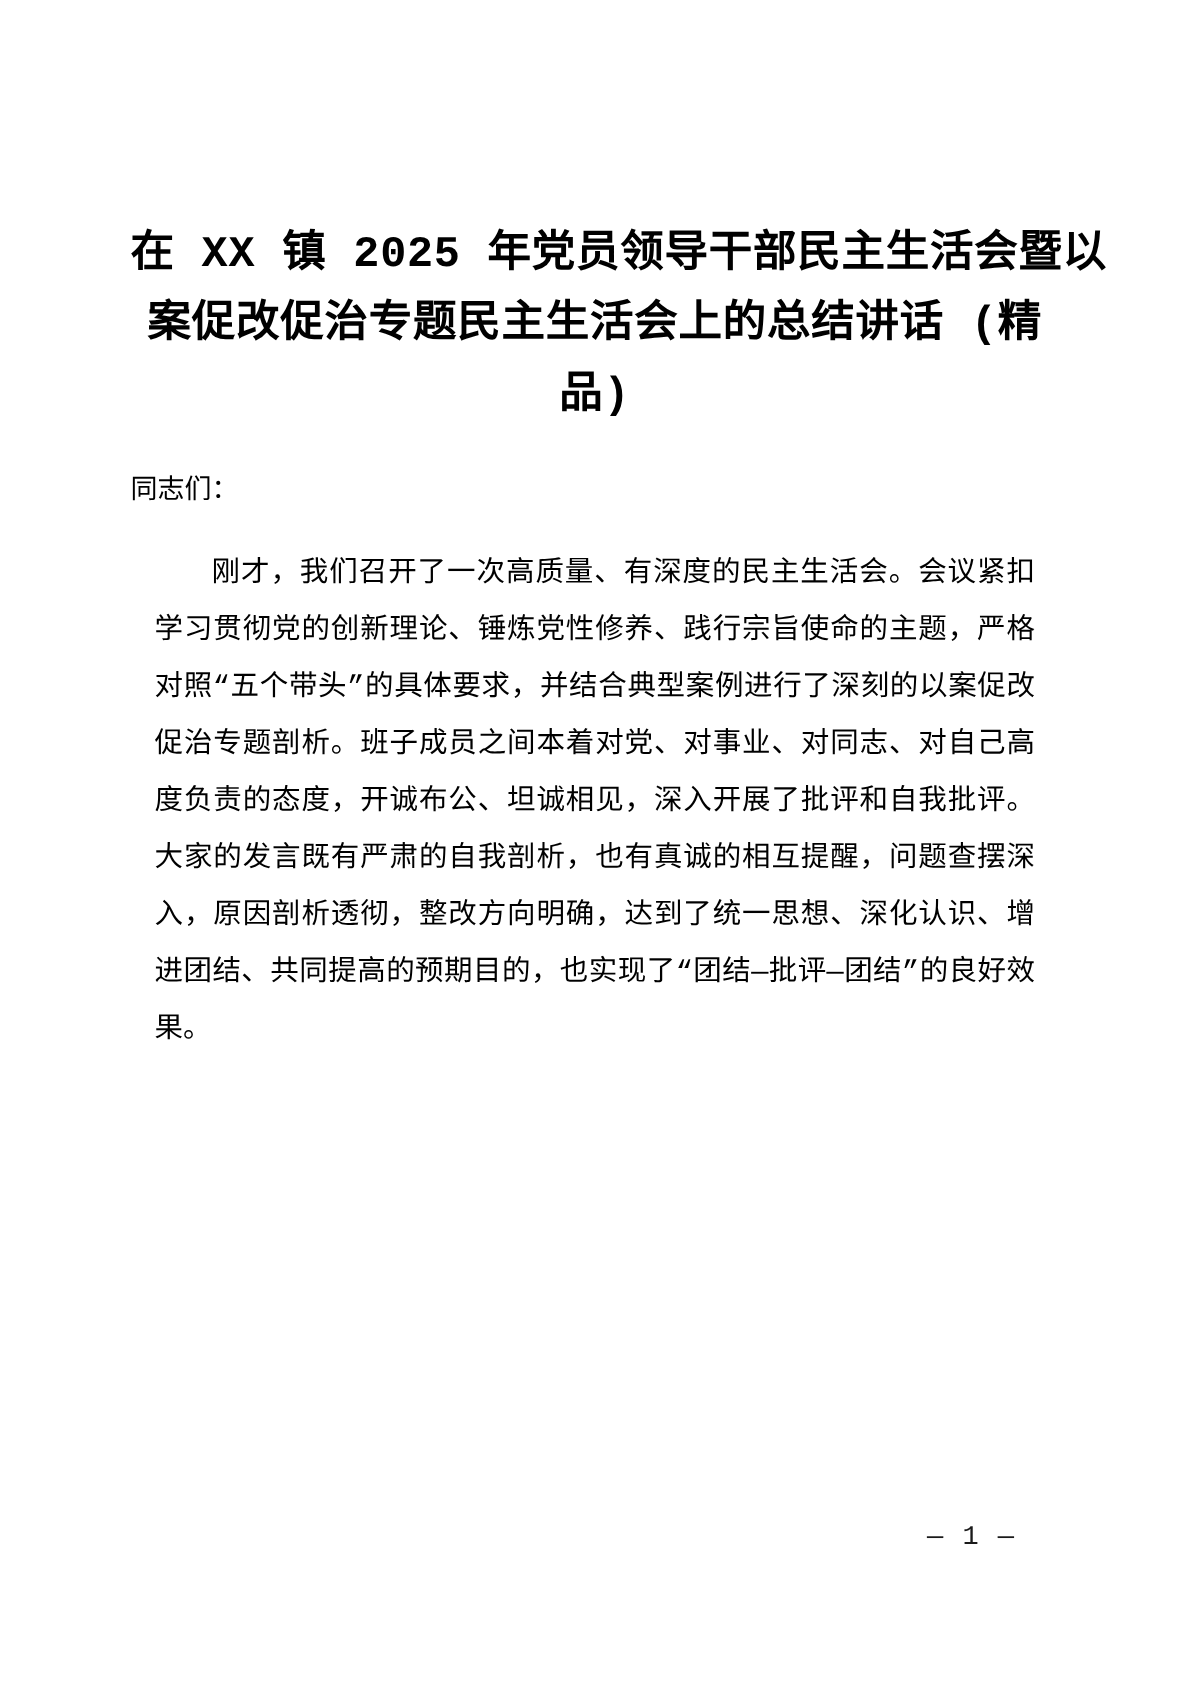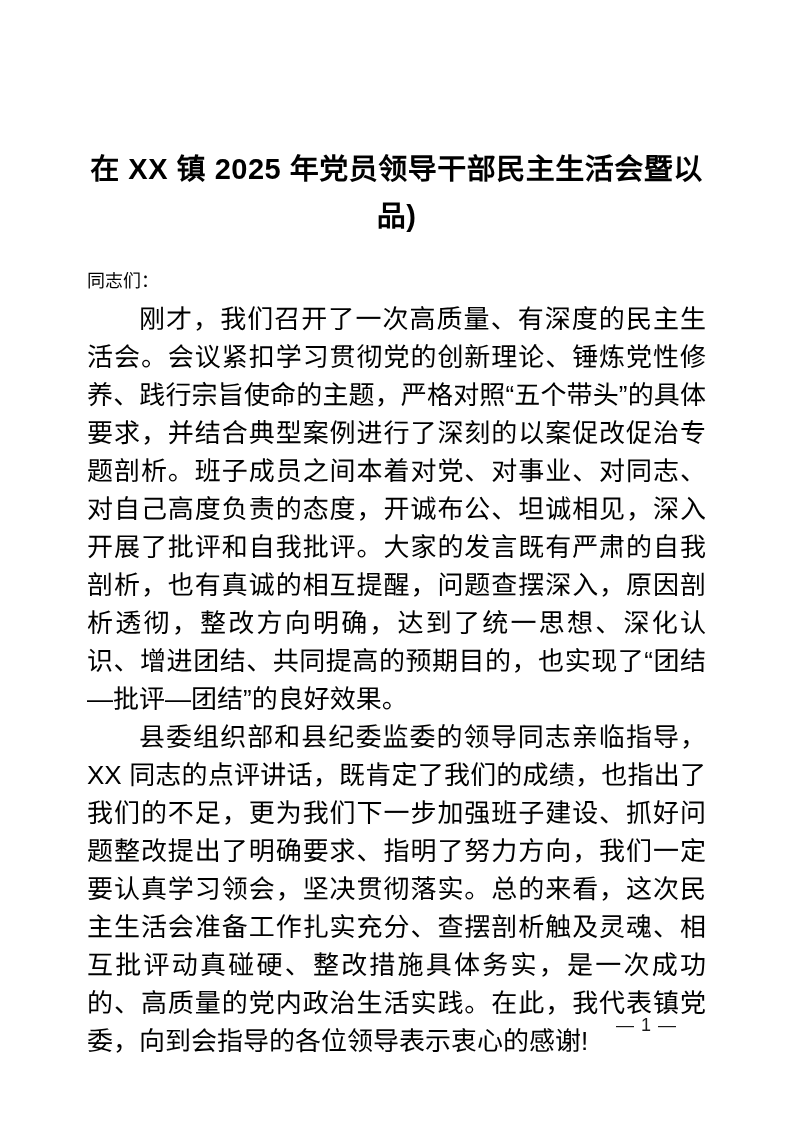--- a/index.html
+++ b/index.html
@@ -6,21 +6,21 @@
     margin: 0;
     padding: 0;
     background: #ffffff;
   }
   .page {
     position: relative;
     width: 793px;
     height: 1122px;
     background: #ffffff;
     color: #000000;
-    font-family: Liberation Sans, sans-serif;
+    font-family: Liberation Mono, monospace;
     overflow: hidden;
   }
   .content {
     position: absolute;
     left: 87px;
     top: 0;
     width: 619px;
     padding-top: 146px;
     box-sizing: content-box;
   }
@@ -35,22 +35,22 @@
   .title-line {
     white-space: nowrap;
   }
   .salutation {
     margin: 22px 0 0 0;
     font-size: 18px;
     line-height: 38px;
     text-indent: 0;
   }
   .body-para {
-    margin: 0;
-    font-size: 26px;
+    margin: 16px;
+    font-size: 19px;
     line-height: 38px;
     text-indent: 2em;
     text-align: justify;
     text-justify: inter-ideograph;
   }
   .page-footer {
     position: absolute;
     top: 1013px;
     right: 116px;
     font-size: 18px;
@@ -60,20 +60,20 @@
     white-space: nowrap;
   }
 </style>
 </head>
 <body>
 
 <div class="page">
   <div class="content">
     <h1 class="doc-title">
       <div class="title-line">在 XX 镇 2025 年党员领导干部民主生活会暨以</div>
+      <div class="title-line">案促改促治专题民主生活会上的总结讲话 (精</div>
       <div class="title-line">品)</div>
     </h1>
     <p class="salutation">同志们：</p>
     <p class="body-para">刚才，我们召开了一次高质量、有深度的民主生活会。会议紧扣学习贯彻党的创新理论、锤炼党性修养、践行宗旨使命的主题，严格对照“五个带头”的具体要求，并结合典型案例进行了深刻的以案促改促治专题剖析。班子成员之间本着对党、对事业、对同志、对自己高度负责的态度，开诚布公、坦诚相见，深入开展了批评和自我批评。大家的发言既有严肃的自我剖析，也有真诚的相互提醒，问题查摆深入，原因剖析透彻，整改方向明确，达到了统一思想、深化认识、增进团结、共同提高的预期目的，也实现了“团结—批评—团结”的良好效果。</p>
-    <p class="body-para">县委组织部和县纪委监委的领导同志亲临指导，XX 同志的点评讲话，既肯定了我们的成绩，也指出了我们的不足，更为我们下一步加强班子建设、抓好问题整改提出了明确要求、指明了努力方向，我们一定要认真学习领会，坚决贯彻落实。总的来看，这次民主生活会准备工作扎实充分、查摆剖析触及灵魂、相互批评动真碰硬、整改措施具体务实，是一次成功的、高质量的党内政治生活实践。在此，我代表镇党委，向到会指导的各位领导表示衷心的感谢!</p>
   </div>
   <div class="page-footer">— 1 —</div>
 </div>
 
 </body></html>

